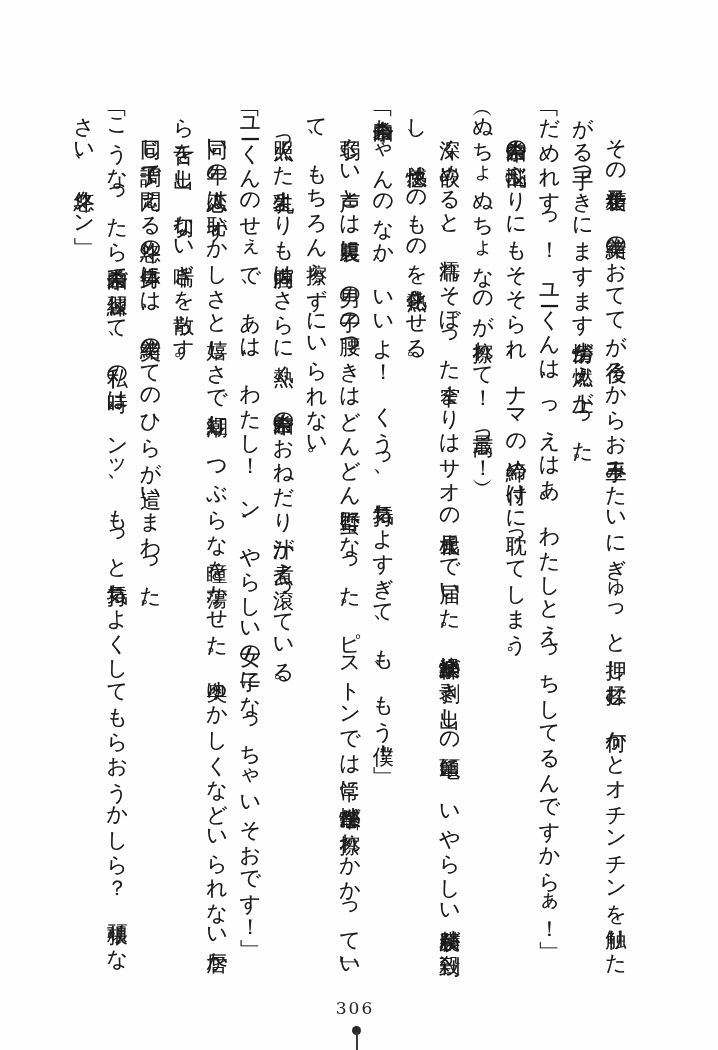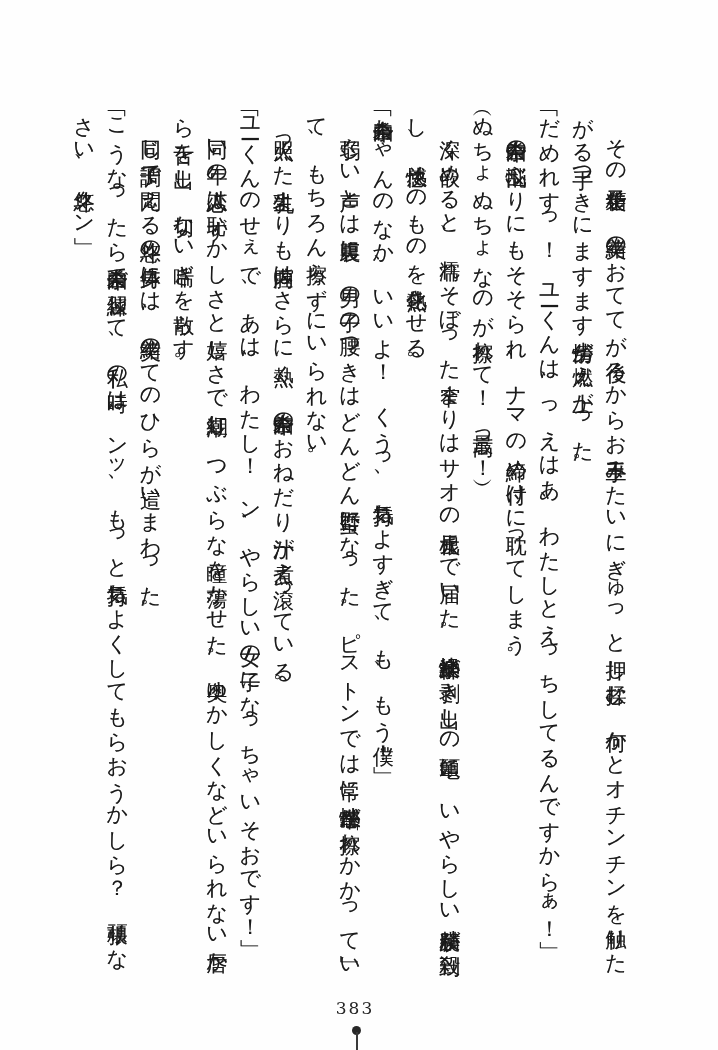--- a/index.html
+++ b/index.html
@@ -81,19 +81,19 @@
       <p class="indent">深く嵌めると、濡れそぼった窄まりはサオの根元まで届いた。快楽神経が剥き出しの亀頭に、いやらしい粘膜襞が殺到し、快感そのものを熱化させる。</p>
       <p class="">「由希奈ちゃんのなか、いいよ！　くうっ、気持ちよすぎて、も、もう僕！」</p>
       <p class="indent">弱々しい声とは裏腹に、男の子の腰つきはどんどん野蛮になった。ピストンでは常に性感帯が「擦れかかって」いて、もちろん擦らずにいられない。</p>
       <p class="indent">火照った生乳よりも膣内はさらに熱く、由希奈のおねだり汁が煮え滾っている。</p>
       <p class="">「ユーくんのせぇで、あは、わたし！　ン、やらしい女の子になっちゃいそおです！」</p>
       <p class="indent">同い年の恋人は恥ずかしさと嬉しさで紅潮し、つぶらな瞳を蕩かせた。奥ゆかしくなどいられない唇から舌を出し、切ない喘ぎを散らす。</p>
       <p class="indent">同じ調子で悶える悠斗の身体には、美緒のてのひらが這いまわった。</p>
       <p class="">「こうなったら由希奈で練習して、私の時は、ンッ、もっと気持ちよくしてもらおうかしら？　頑張りなさい、悠斗クン」</p>
     </div>
 
-  <div class="page-number">383</div>
+  <div class="page-number">306</div>
 
   <div class="binding-dot"></div>
 
   <div class="binding-line"></div>
 
 </div>
 
 </body></html>

